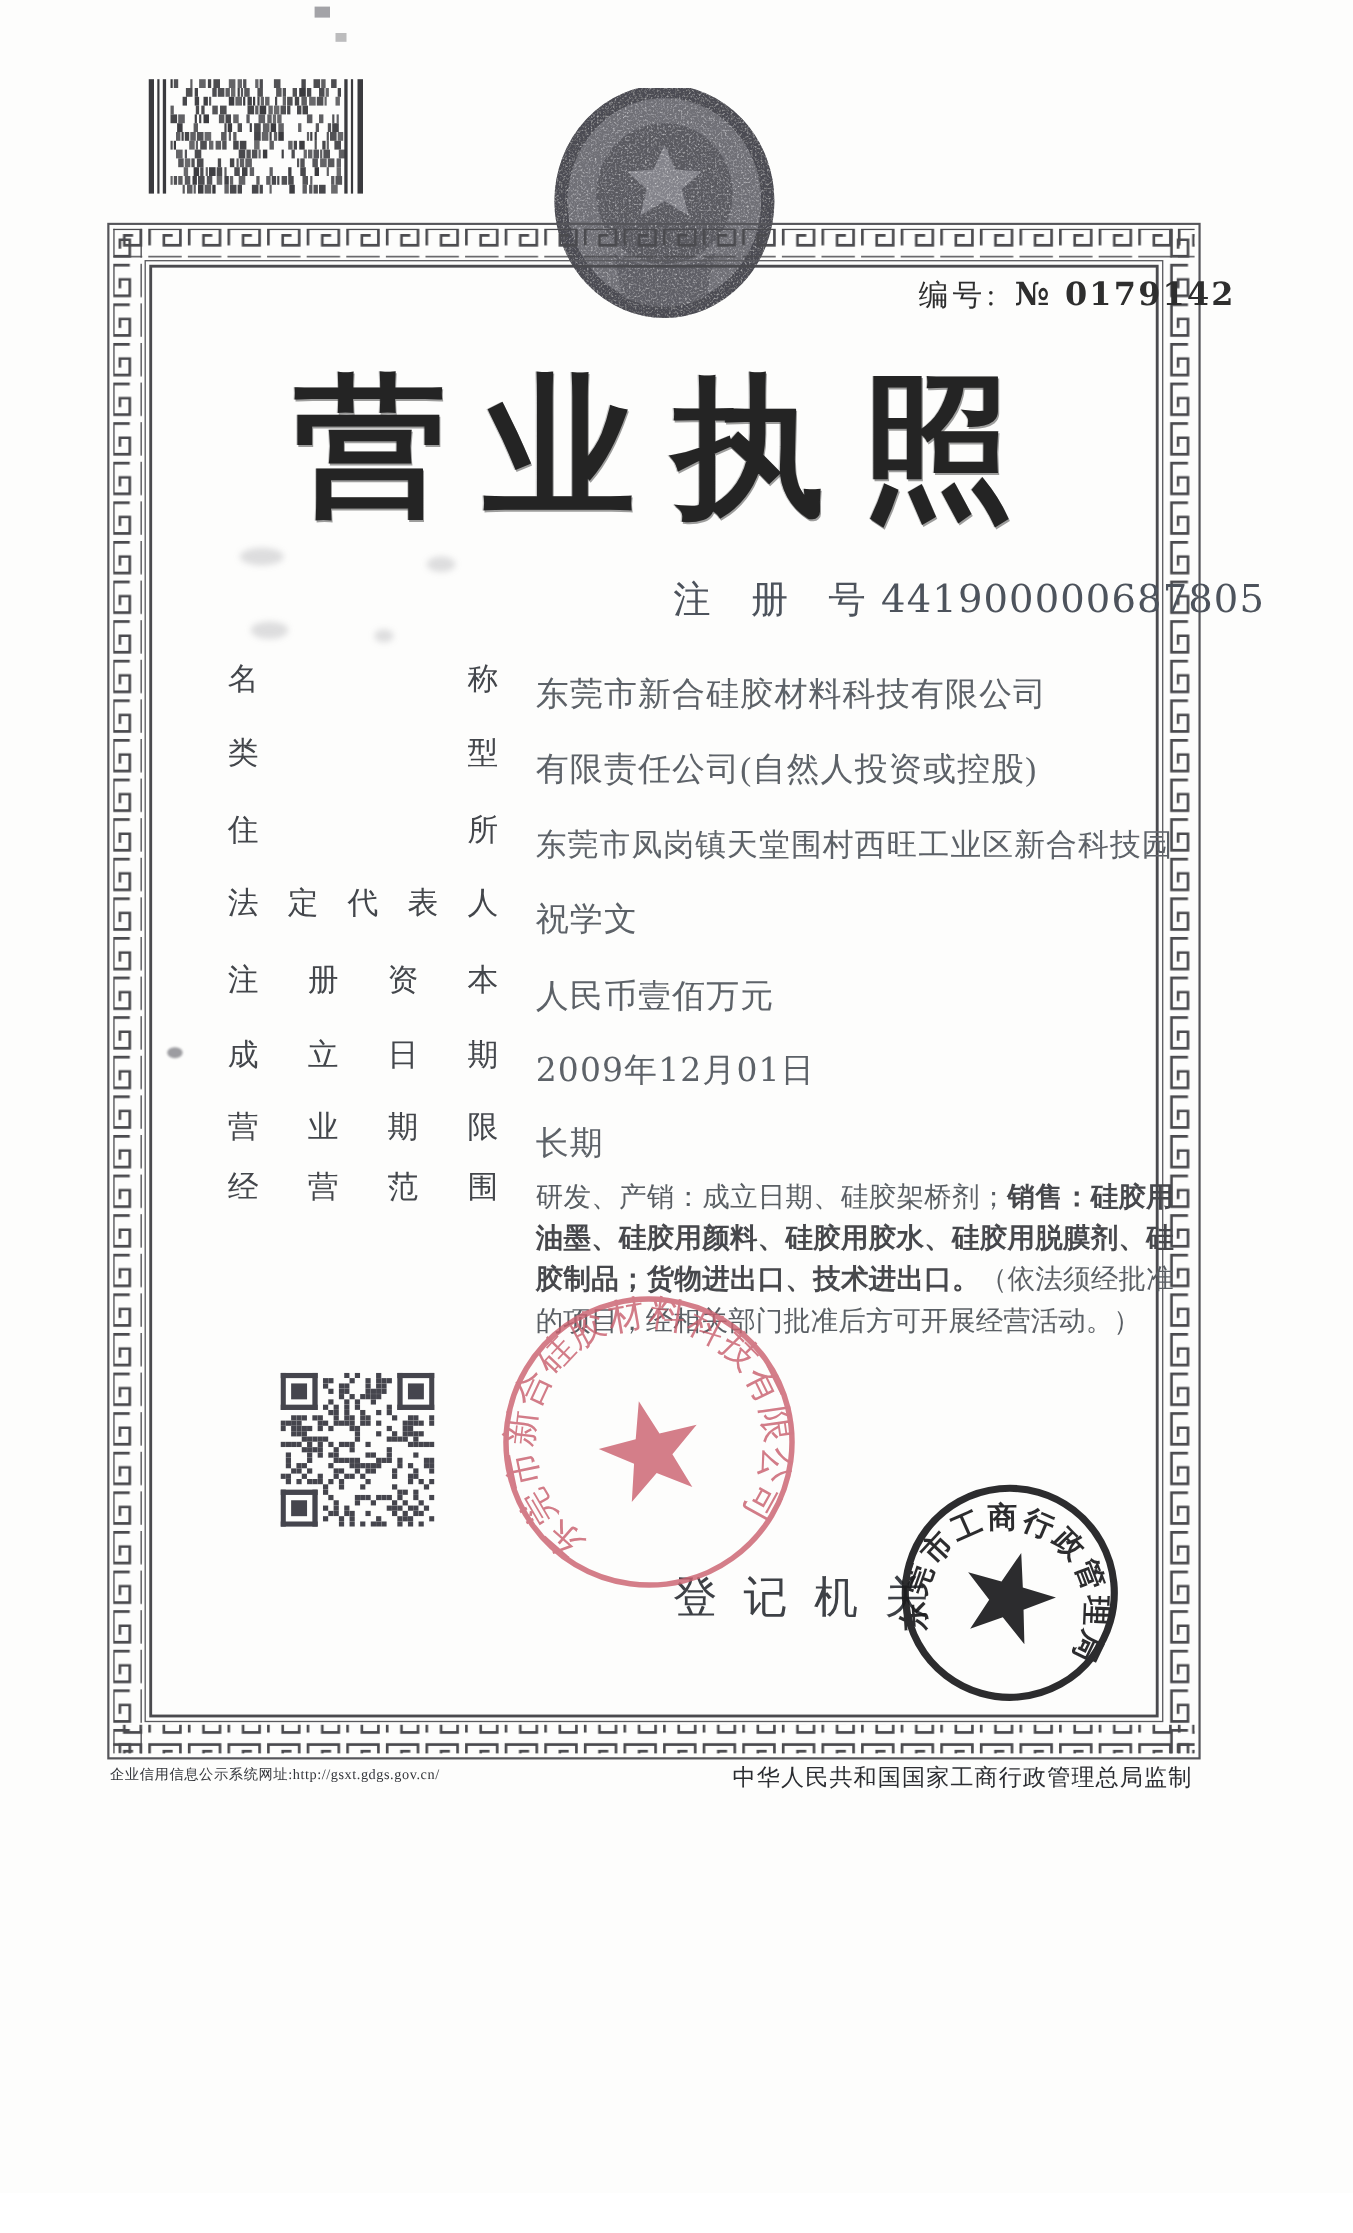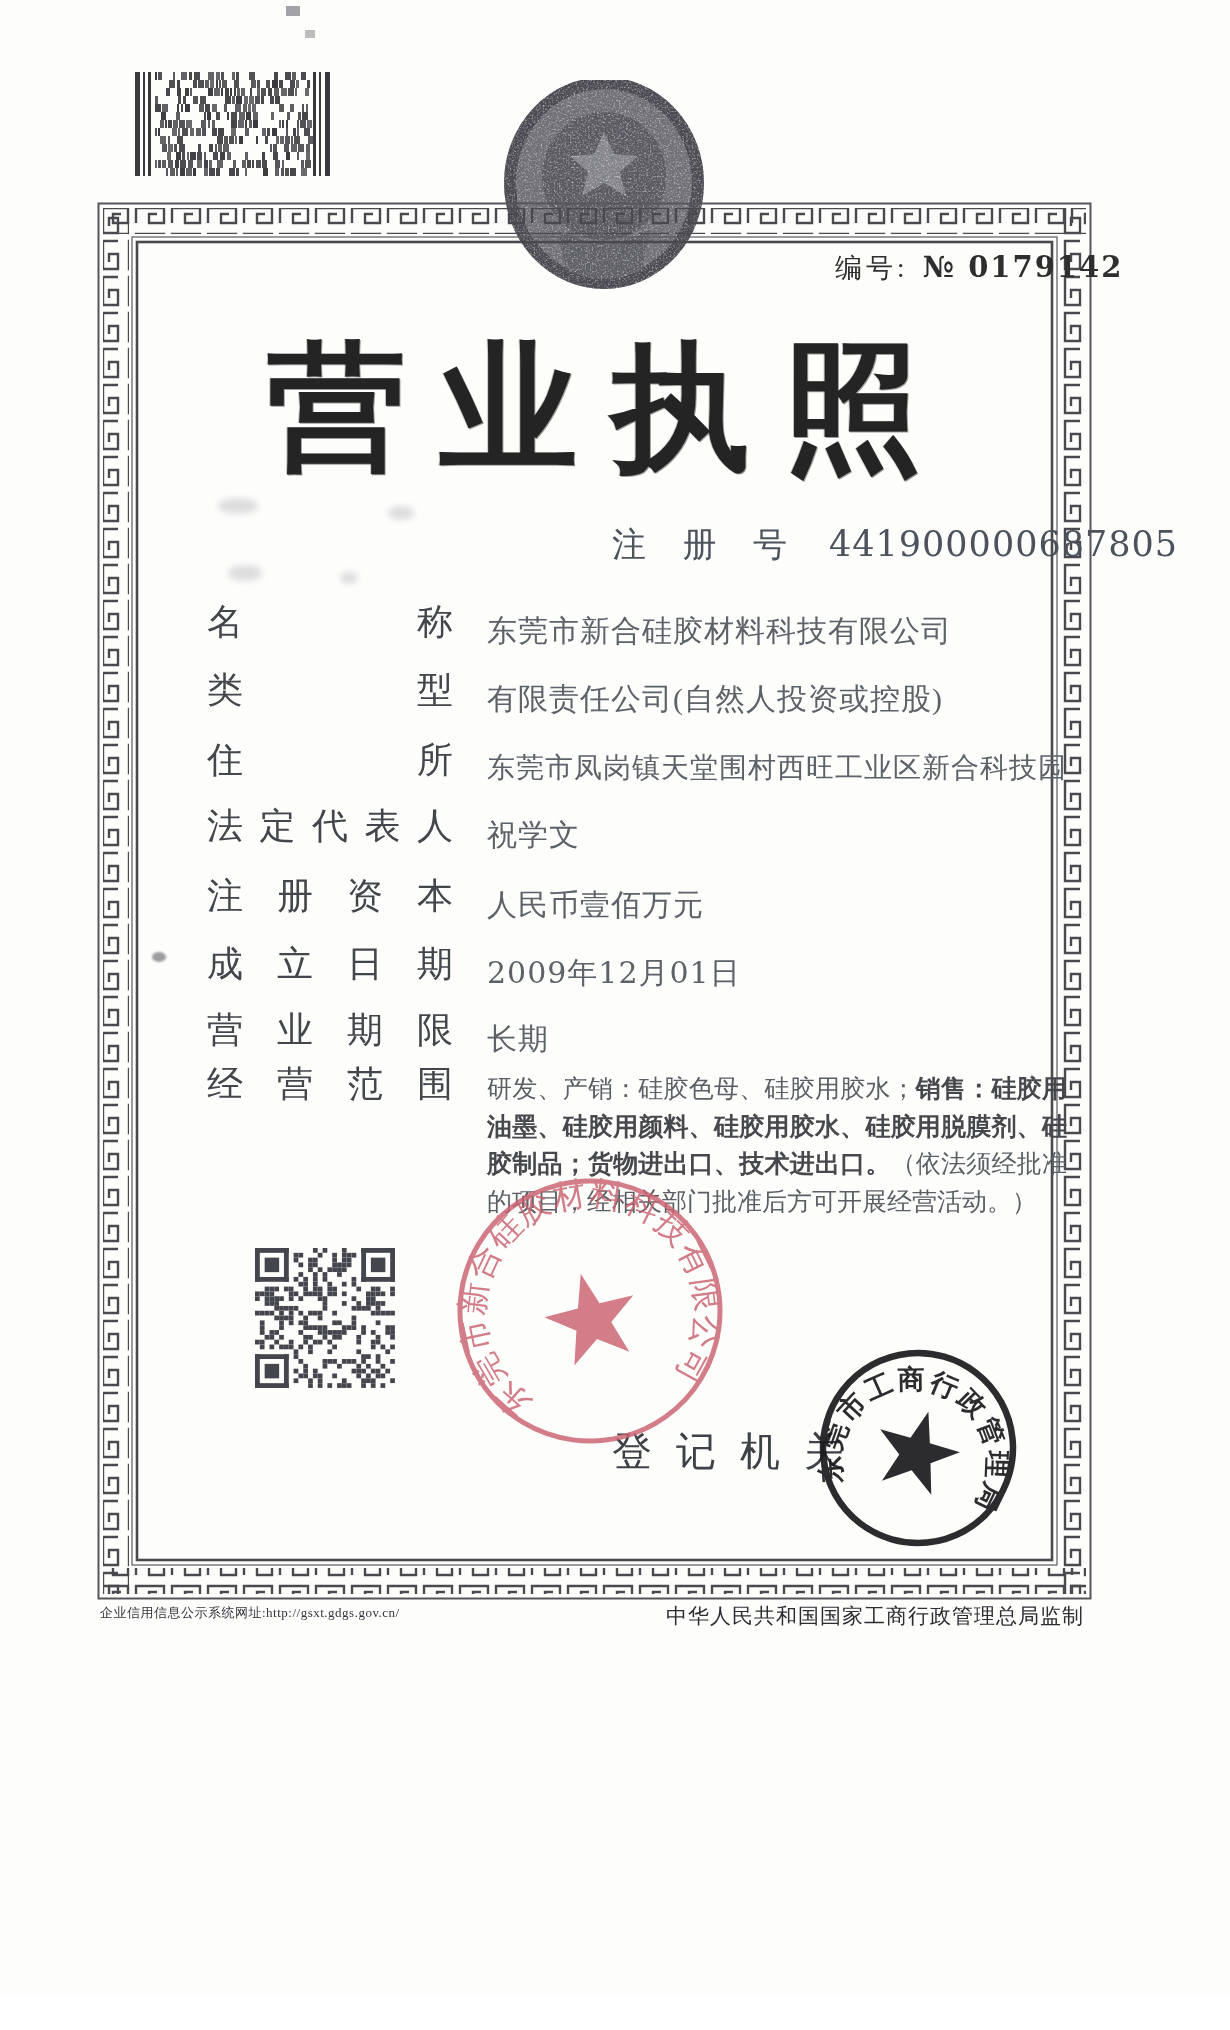--- a/index.html
+++ b/index.html
@@ -19,28 +19,28 @@
   .serial .lab { font-size:27px; letter-spacing:4px; }
   .serial .num { font-size:29px; font-weight:bold; font-family:"DejaVu Serif", serif; letter-spacing:2px; }
   
   .title { position:absolute; left:97px; top:332px; width:995px; display:flex; justify-content:center; gap:34px; }
   .title span {
     font-size:138px; line-height:1.1; font-weight:900; color:#242424;
     font-family:"Liberation Sans", sans-serif;
     text-shadow:1px 1px 0 rgba(40,40,40,.45), -1px 0 0 rgba(40,40,40,.25);
   }
   
-  .regline { position:absolute; left:612px; top:522px; display:flex; align-items:baseline; gap:28px; color:#4d535c; }
+  .regline { position:absolute; left:612px; top:522px; display:flex; align-items:baseline; color:#4d535c; }
   .regline .lab { font-size:34px; letter-spacing:14px; }
   .regline .num { font-size:35px; font-family:"DejaVu Serif", serif; letter-spacing:1px; }
   
   .row { position:absolute; left:207px; width:860px; display:flex; align-items:flex-start; }
   .f-label {
     width:246px; flex:0 0 246px; margin-right:34px;
-    font-size:36px; line-height:1.15; color:#43464b;
+    font-size:28px; line-height:1.15; color:#43464b;
     text-align:justify; text-align-last:justify; text-justify:inter-character;
   }
   .f-value { padding-top:9px; font-size:30px; color:#5d6268; letter-spacing:1px; }
   .f-value.small { font-size:26px; }
   .scope-val { padding-top:6px; width:580px; font-size:25px; line-height:1.5; color:#5a5f64; text-align:justify; }
   .scope-val .bold { color:#47484c; font-weight:bold; }
   
   .regorg { position:absolute; left:612px; top:1424px; font-size:40px; letter-spacing:24px; color:#3e4146; }
   .dateline { position:absolute; left:745px; top:1480px; font-size:34px; color:#3c3f44; white-space:nowrap; }
   .dateline .yr { font-family:"DejaVu Serif", serif; letter-spacing:2px; }
@@ -391,21 +391,21 @@
   <div class="row" style="top:944px">
     <div class="f-label">成立日期</div>
     <div class="f-value" style="font-family:'DejaVu Serif',serif">2009年12月01日</div>
   </div>
   <div class="row" style="top:1010px">
     <div class="f-label">营业期限</div>
     <div class="f-value">长期</div>
   </div>
   <div class="row" style="top:1064px">
     <div class="f-label">经营范围</div>
-    <div class="scope-val"><span>研发、产销：硅胶色母、硅胶用胶水；</span><span class="bold">销售：硅胶用油墨、硅胶用颜料、硅胶用胶水、硅胶用脱膜剂、硅胶制品；货物进出口、技术进出口。</span><span>（依法须经批准的项目，经相关部门批准后方可开展经营活动。）</span></div>
+    <div class="scope-val"><span>研发、产销：成立日期、硅胶架桥剂；</span><span class="bold">销售：硅胶用油墨、硅胶用颜料、硅胶用胶水、硅胶用脱膜剂、硅胶制品；货物进出口、技术进出口。</span><span>（依法须经批准的项目，经相关部门批准后方可开展经营活动。）</span></div>
   </div>
 
   <div class="qr">
     <svg id="qr" width="140" height="140" xmlns="http://www.w3.org/2000/svg">
         <rect x="57.93103448275862" y="0" width="4.731034482758621" height="4.731034482758621" fill="#45454d"></rect>
         <rect x="67.58620689655172" y="0" width="4.731034482758621" height="4.731034482758621" fill="#45454d"></rect>
         <rect x="86.89655172413794" y="0" width="4.731034482758621" height="4.731034482758621" fill="#45454d"></rect>
         <rect x="38.62068965517241" y="4.827586206896552" width="4.731034482758621" height="4.731034482758621" fill="#45454d"></rect>
         <rect x="43.44827586206897" y="4.827586206896552" width="4.731034482758621" height="4.731034482758621" fill="#45454d"></rect>
         <rect x="62.758620689655174" y="4.827586206896552" width="4.731034482758621" height="4.731034482758621" fill="#45454d"></rect>

